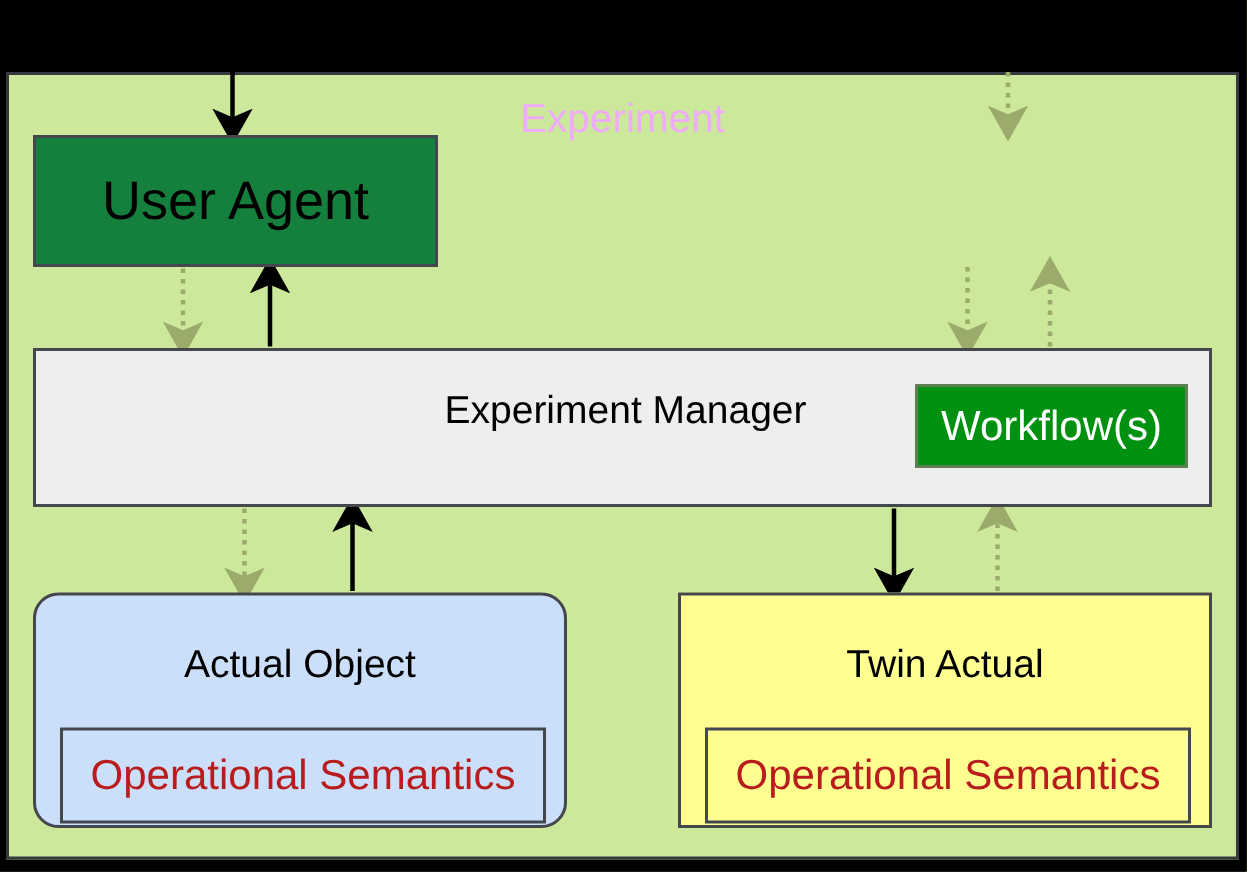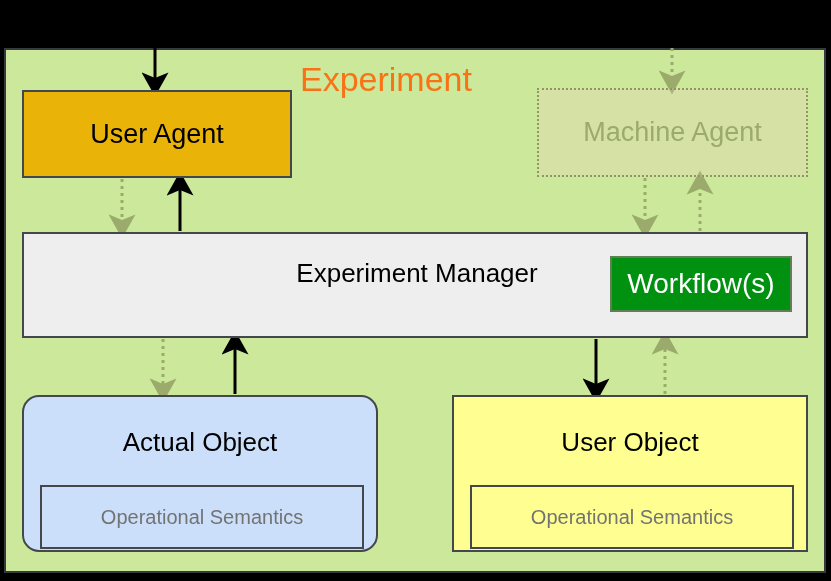--- a/index.html
+++ b/index.html
@@ -31,22 +31,23 @@
     background: #cce89a;
     border: 2px solid #36393d;
     box-sizing: border-box;
   }
 
   .experiment-title {
     position: absolute;
     left: 300px;
     top: 62px;
     width: 230px;
-    font-size: 34px;
-    color: #f97316;
+    text-align: center;
+    font-size: 27px;
+    color: #f0abfc;
     line-height: 34px;
     white-space: nowrap;
   }
 
   
   .node {
     position: absolute;
     box-sizing: border-box;
     border: 2px solid #44484d;
     display: flex;
@@ -54,22 +55,22 @@
     justify-content: center;
     text-align: center;
     color: #000000;
   }
 
   .node-user-agent {
     left: 22px;
     top: 90px;
     width: 270px;
     height: 88px;
-    background: #eab308;
-    font-size: 27px;
+    background: #15803d;
+    font-size: 36px;
   }
 
   .node-machine-agent {
     left: 537px;
     top: 88px;
     width: 271px;
     height: 89px;
     background: rgba(252, 204, 206, 0.22);
     border: 2px dotted #8a9a5e;
     color: #9aab6b;
@@ -151,22 +152,22 @@
     position: absolute;
     left: 16px;
     top: 88px;
     width: 324px;
     height: 64px;
     box-sizing: border-box;
     border: 2px solid #44484d;
     display: flex;
     align-items: center;
     justify-content: center;
-    font-size: 20px;
-    color: #737373;
+    font-size: 28px;
+    color: #b91c1c;
     background: inherit;
   }
   .node-actual-object .inner-box { background: #ccdffa; }
   .node-twin-object  .inner-box { background: #feff90; }
 
   
   .arrow-svg {
     position: absolute;
     left: 0;
     top: 0;
@@ -232,41 +233,38 @@
 
     <g>
       <line x1="665" y1="394" x2="665" y2="345" stroke="#9aab6b" stroke-width="3" stroke-dasharray="3 4" marker-end="url(#head-faded)"></line>
     </g>
   </svg>
 
   <div class="node node-user-agent">
     <span>User Agent</span>
   </div>
 
-  <div class="node node-machine-agent">
-    <span>Machine Agent</span>
-  </div>
 
   <div class="node node-experiment-manager">
     <div class="em-text">
       <span class="em-line">Experiment Manager</span>
     </div>
   </div>
 
   <div class="node-workflows">
     <span>Workflow(s)</span>
   </div>
 
   <div class="node node-actual-object">
     <div class="obj-title">Actual Object</div>
     <div class="inner-box">
       <span>Operational Semantics</span>
     </div>
   </div>
 
   <div class="node node-twin-object">
-    <div class="obj-title">User Object</div>
+    <div class="obj-title">Twin Actual</div>
     <div class="inner-box">
       <span>Operational Semantics</span>
     </div>
   </div>
 
 </div>
 
 </body></html>

